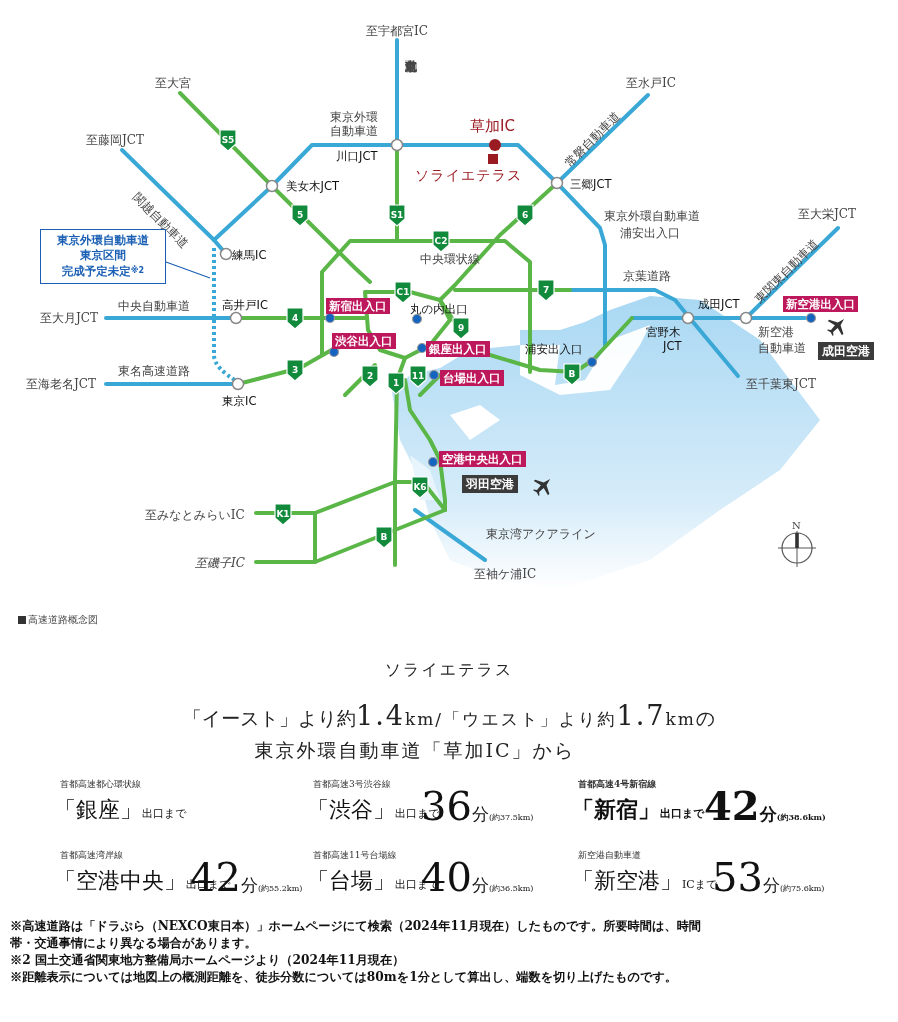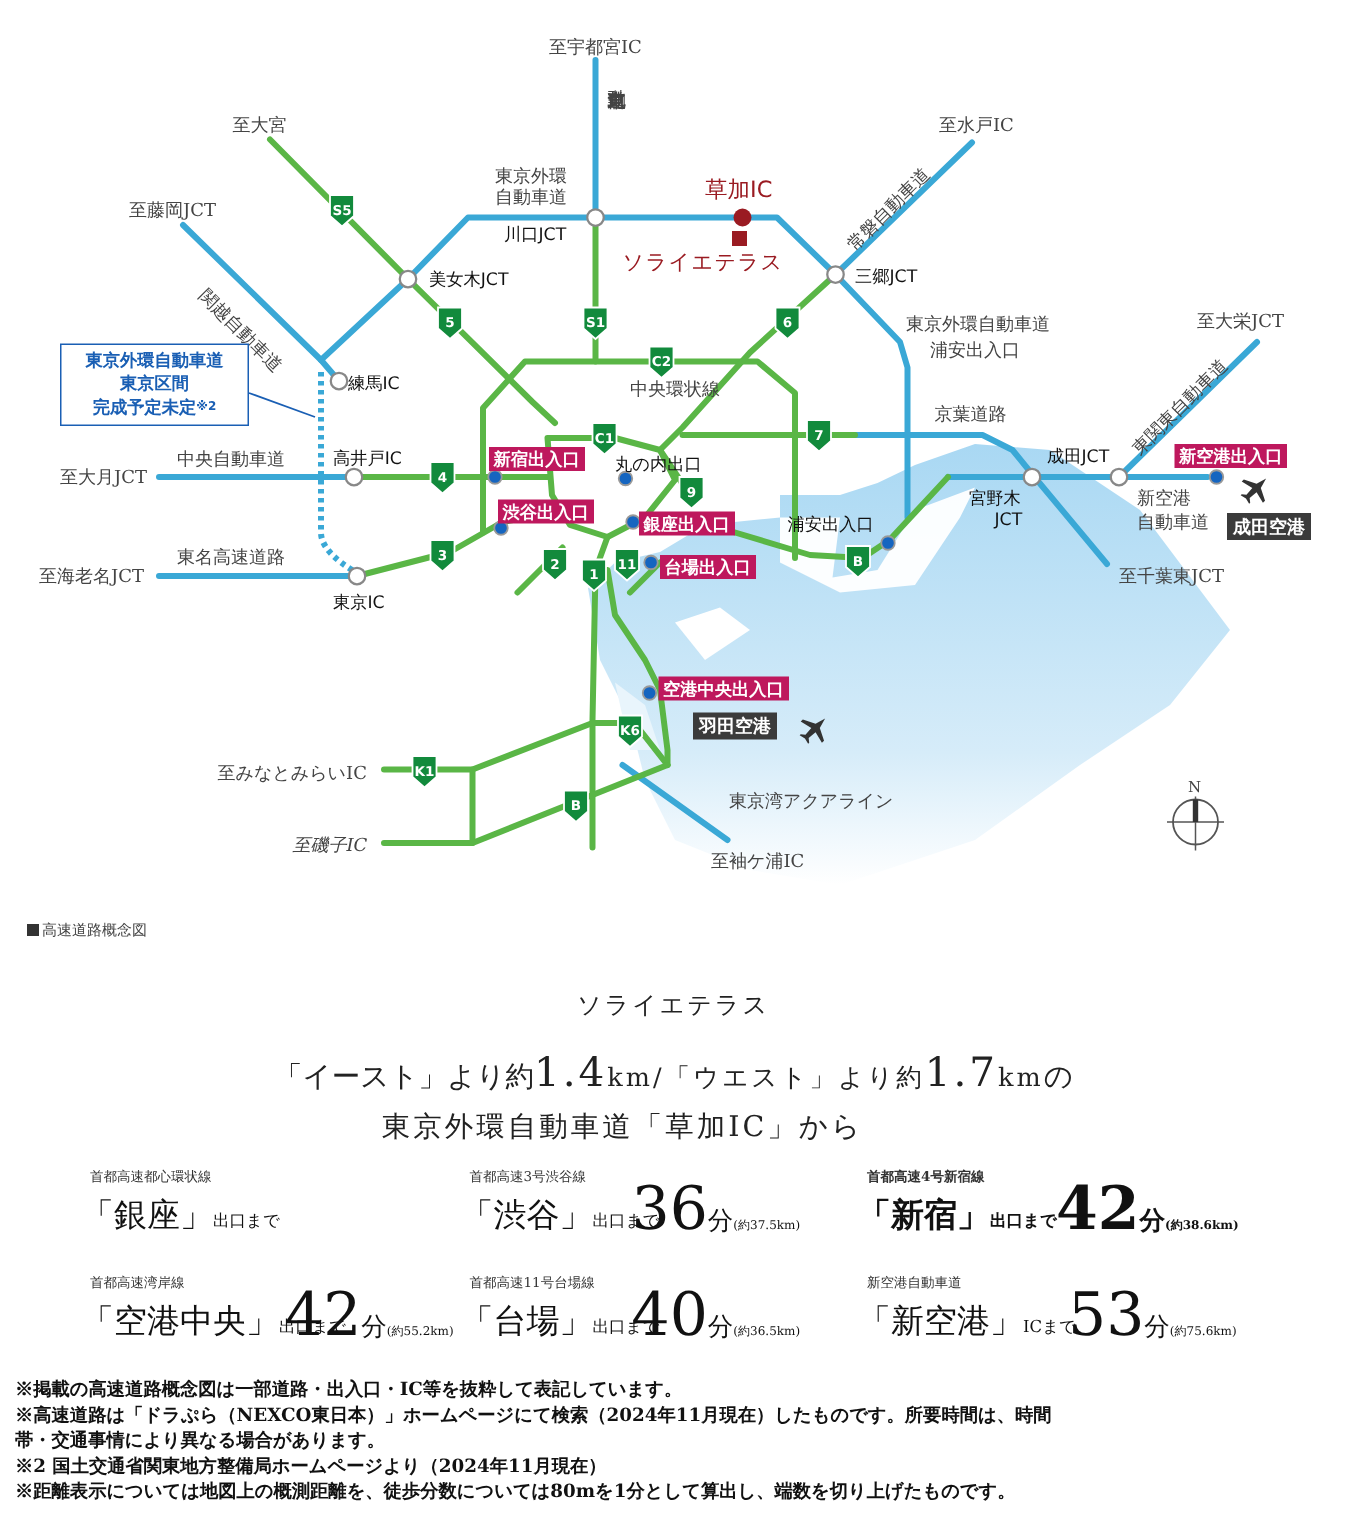--- a/index.html
+++ b/index.html
@@ -313,18 +313,17 @@
   <div class="dest"><span>「台場」</span><span class="suffix">出口まで</span></div>
   <div class="mins" style="left:108px;"><span>40</span><span class="fun">分</span><span class="km">(約36.5km)</span></div>
 </div>
 <div class="cell" style="left:578px;top:849px;">
   <div class="route">新空港自動車道</div>
   <div class="dest"><span>「新空港」</span><span class="suffix">ICまで</span></div>
   <div class="mins" style="left:134px;"><span>53</span><span class="fun">分</span><span class="km">(約75.6km)</span></div>
 </div>
 
 <div class="notes">
-  <div>※掲載の高速道路概念図は一部道路・出入口・IC等を抜粋して表記しています。</div>
   <div>※高速道路は「ドラぷら（NEXCO東日本）」ホームページにて検索（2024年11月現在）したものです。所要時間は、時間</div>
   <div>帯・交通事情により異なる場合があります。</div>
   <div>※2 国土交通省関東地方整備局ホームページより（2024年11月現在）</div>
   <div>※距離表示については地図上の概測距離を、徒歩分数については80mを1分として算出し、端数を切り上げたものです。</div>
 </div>
 
 </body></html>

